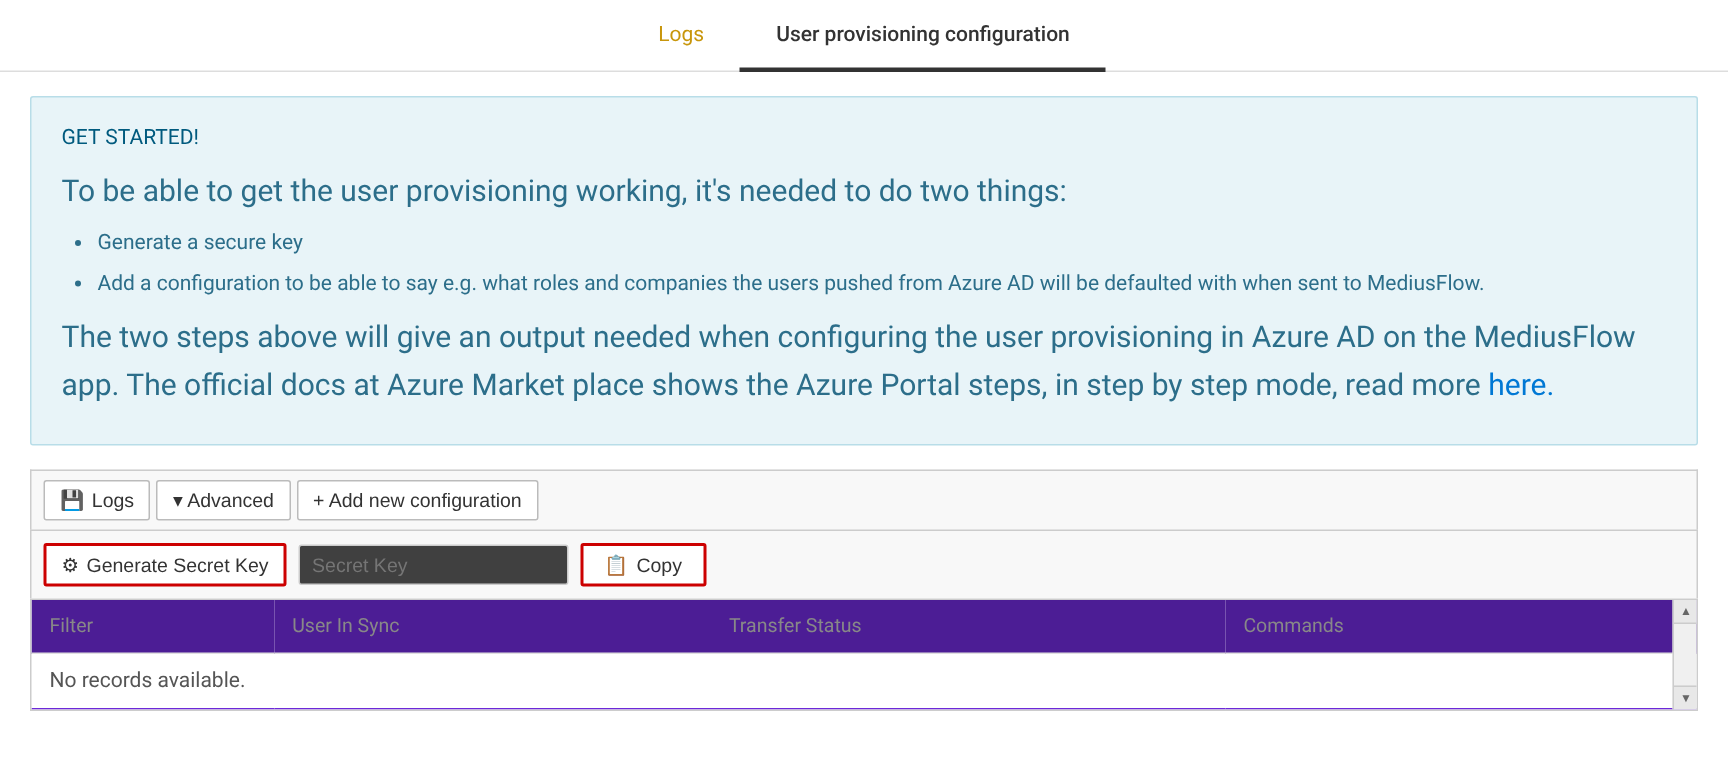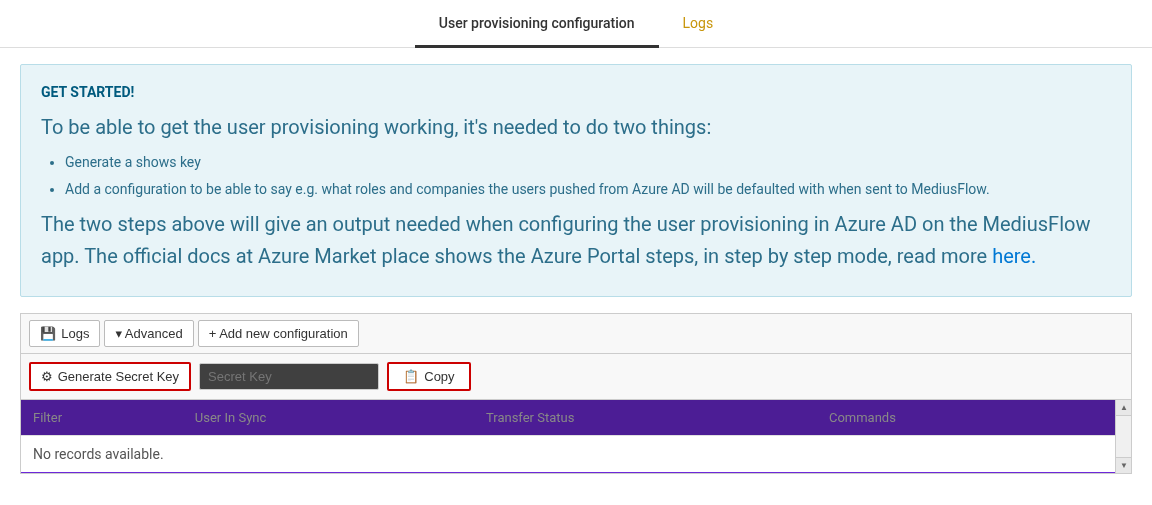--- a/index.html
+++ b/index.html
@@ -48,21 +48,21 @@
     
     .info-box {
       background: #e8f4f8;
       border: 1px solid #b8dde8;
       border-radius: 2px;
       padding: 16px 20px;
       margin-bottom: 16px;
       line-height: 1.6;
     }
     .info-box .title {
-      font-weight: 700;
+      font-weight: 400;
       color: #005a7e;
       margin-bottom: 8px;
       font-size: 14px;
     }
     .info-box p {
       color: #2c6e8a;
       margin-bottom: 8px;
       font-size: 20px;
     }
     .info-box ul {
@@ -209,31 +209,31 @@
 
     .table-wrapper {
       overflow: hidden;
       position: relative;
     }
   </style>
 </head>
 <body>
 
 <div class="tabs-bar">
+  <div class="tab logs">Logs</div>
   <div class="tab active">User provisioning configuration</div>
-  <div class="tab logs">Logs</div>
 </div>
 
 <div class="main-content">
 
   <div class="info-box">
     <div class="title">GET STARTED!</div>
     <p>To be able to get the user provisioning working, it's needed to do two things:</p>
     <ul>
-      <li>Generate a shows key</li>
+      <li>Generate a secure key</li>
       <li>Add a configuration to be able to say e.g. what roles and companies the users pushed from Azure AD will be defaulted with when sent to MediusFlow.</li>
     </ul>
     <p>
       <span>The two steps above will give an output needed when configuring the user provisioning in Azure AD on the MediusFlow app. The official docs at Azure Market place shows the Azure Portal steps, in step by step mode, read more</span>
       <a href="#">here.</a>
     </p>
   </div>
 
   <div class="toolbar">
     <button class="toolbar-btn">

